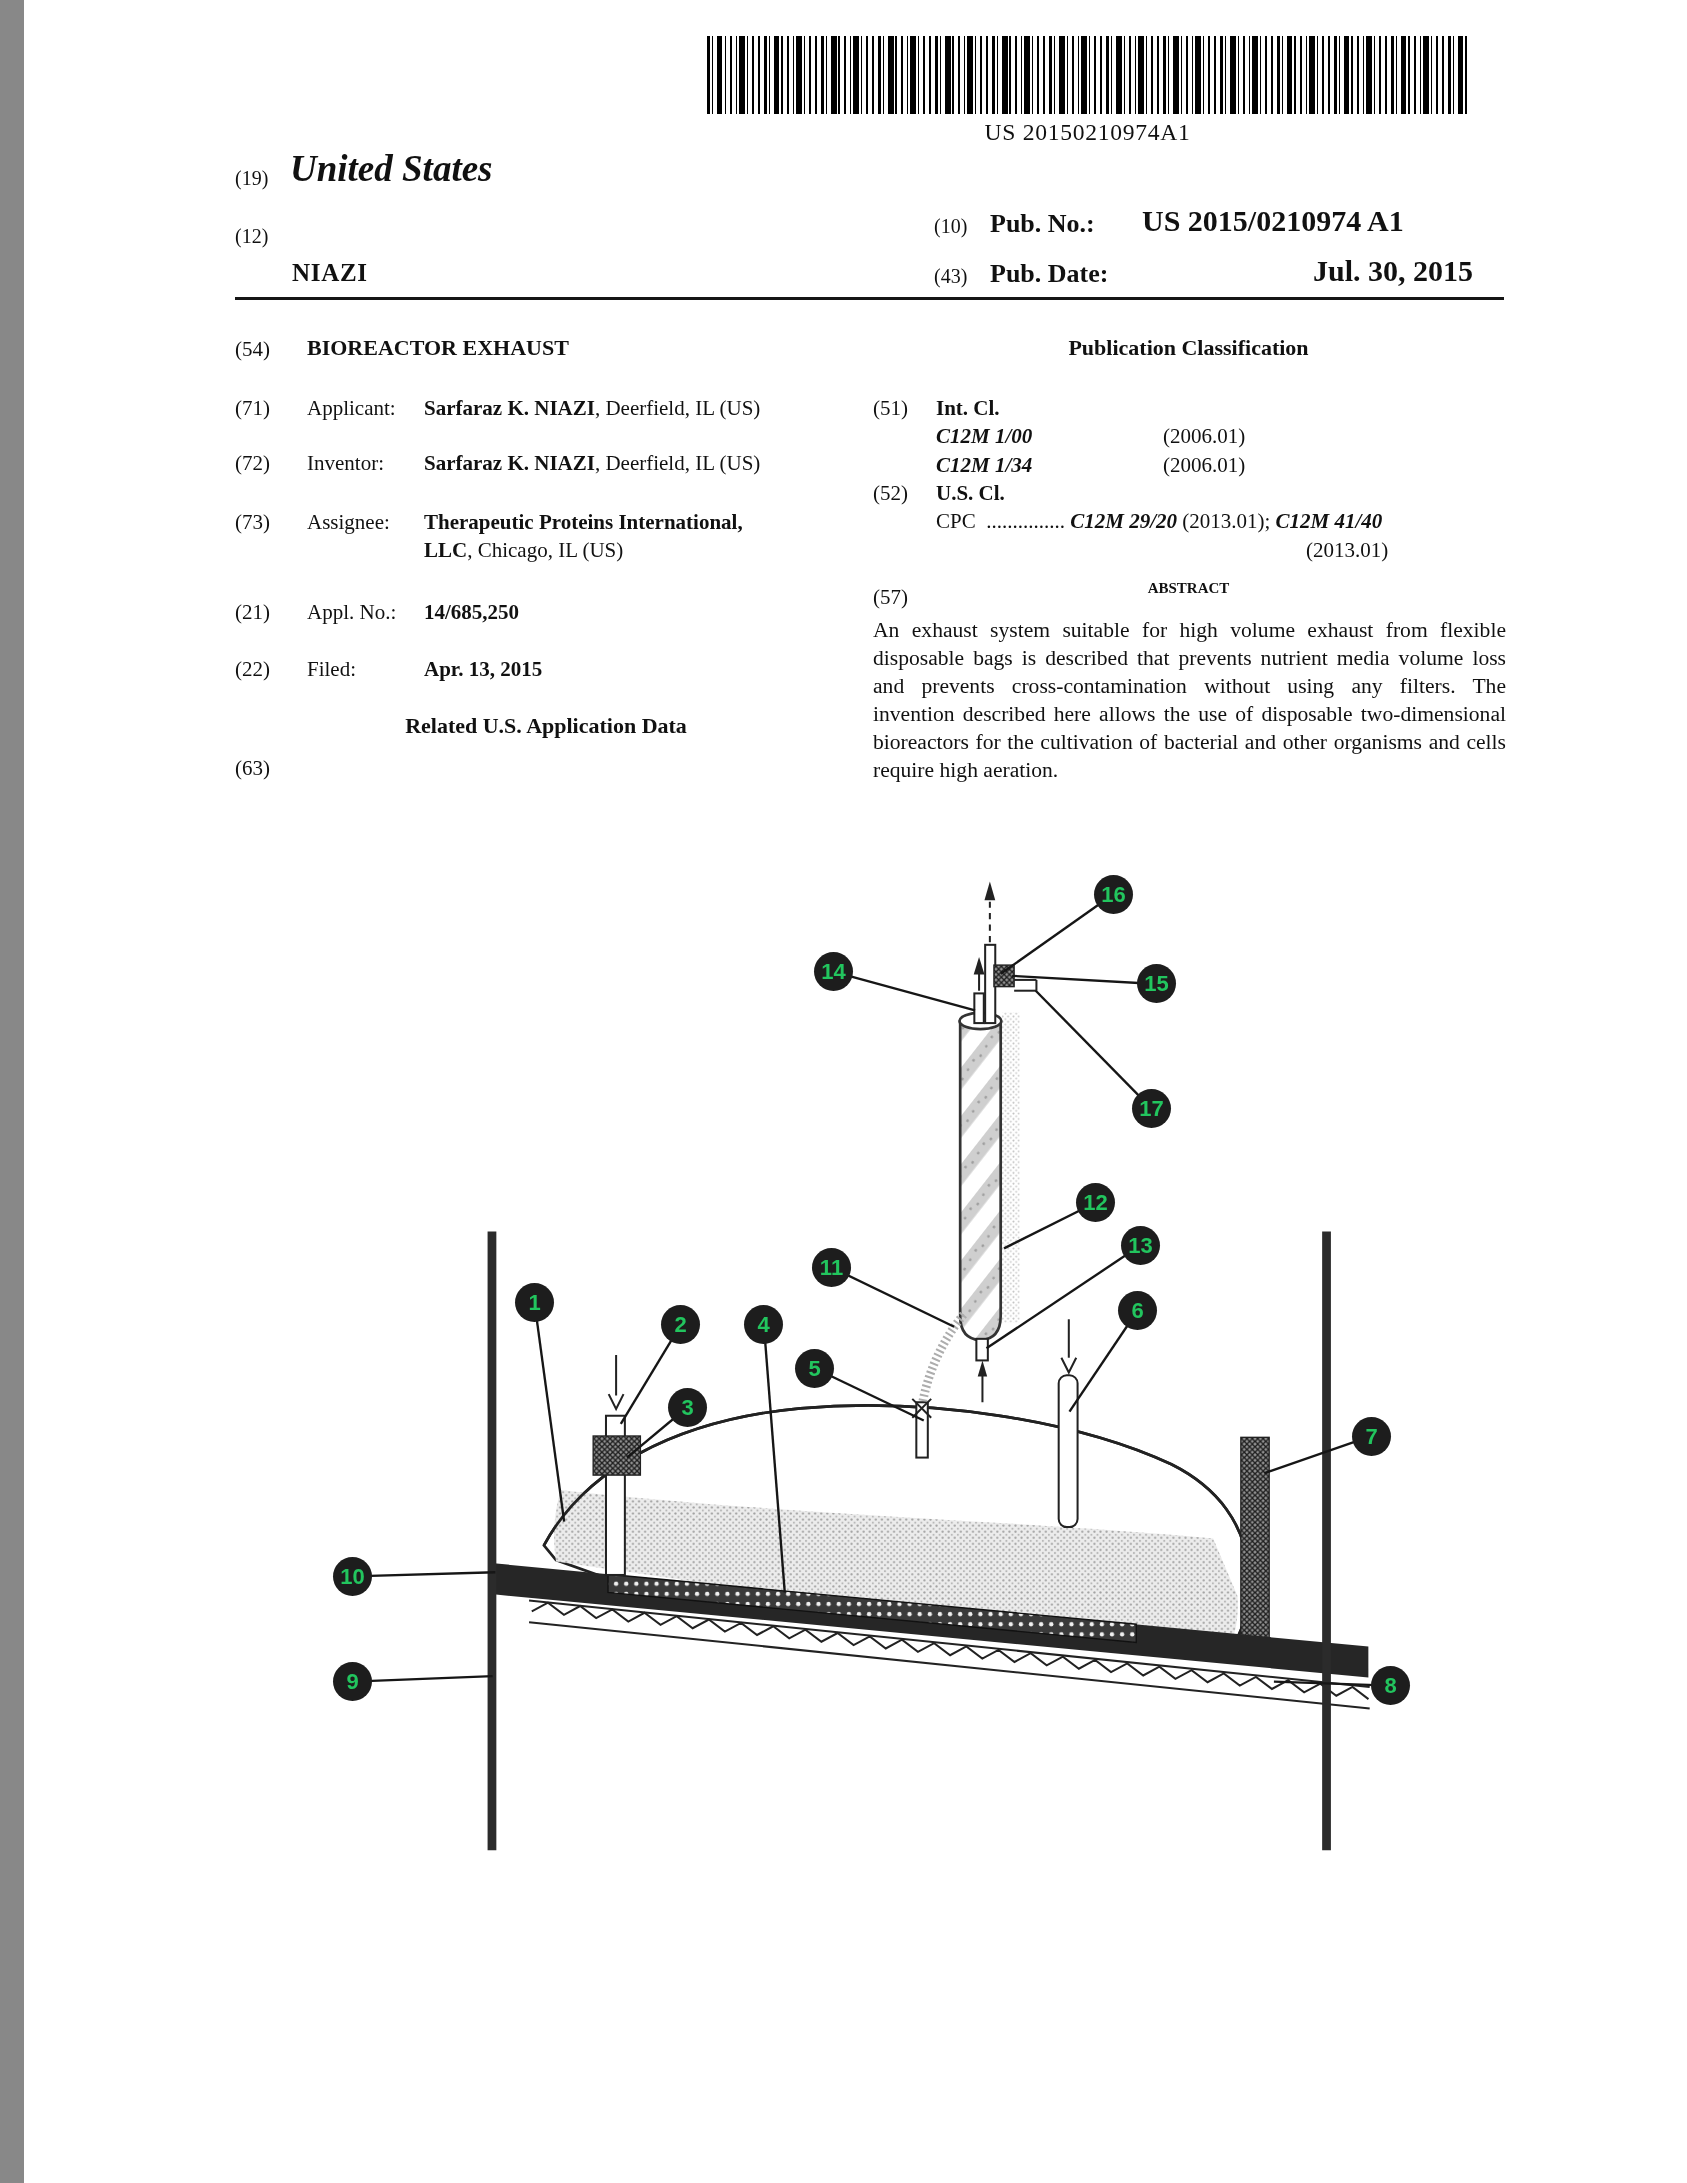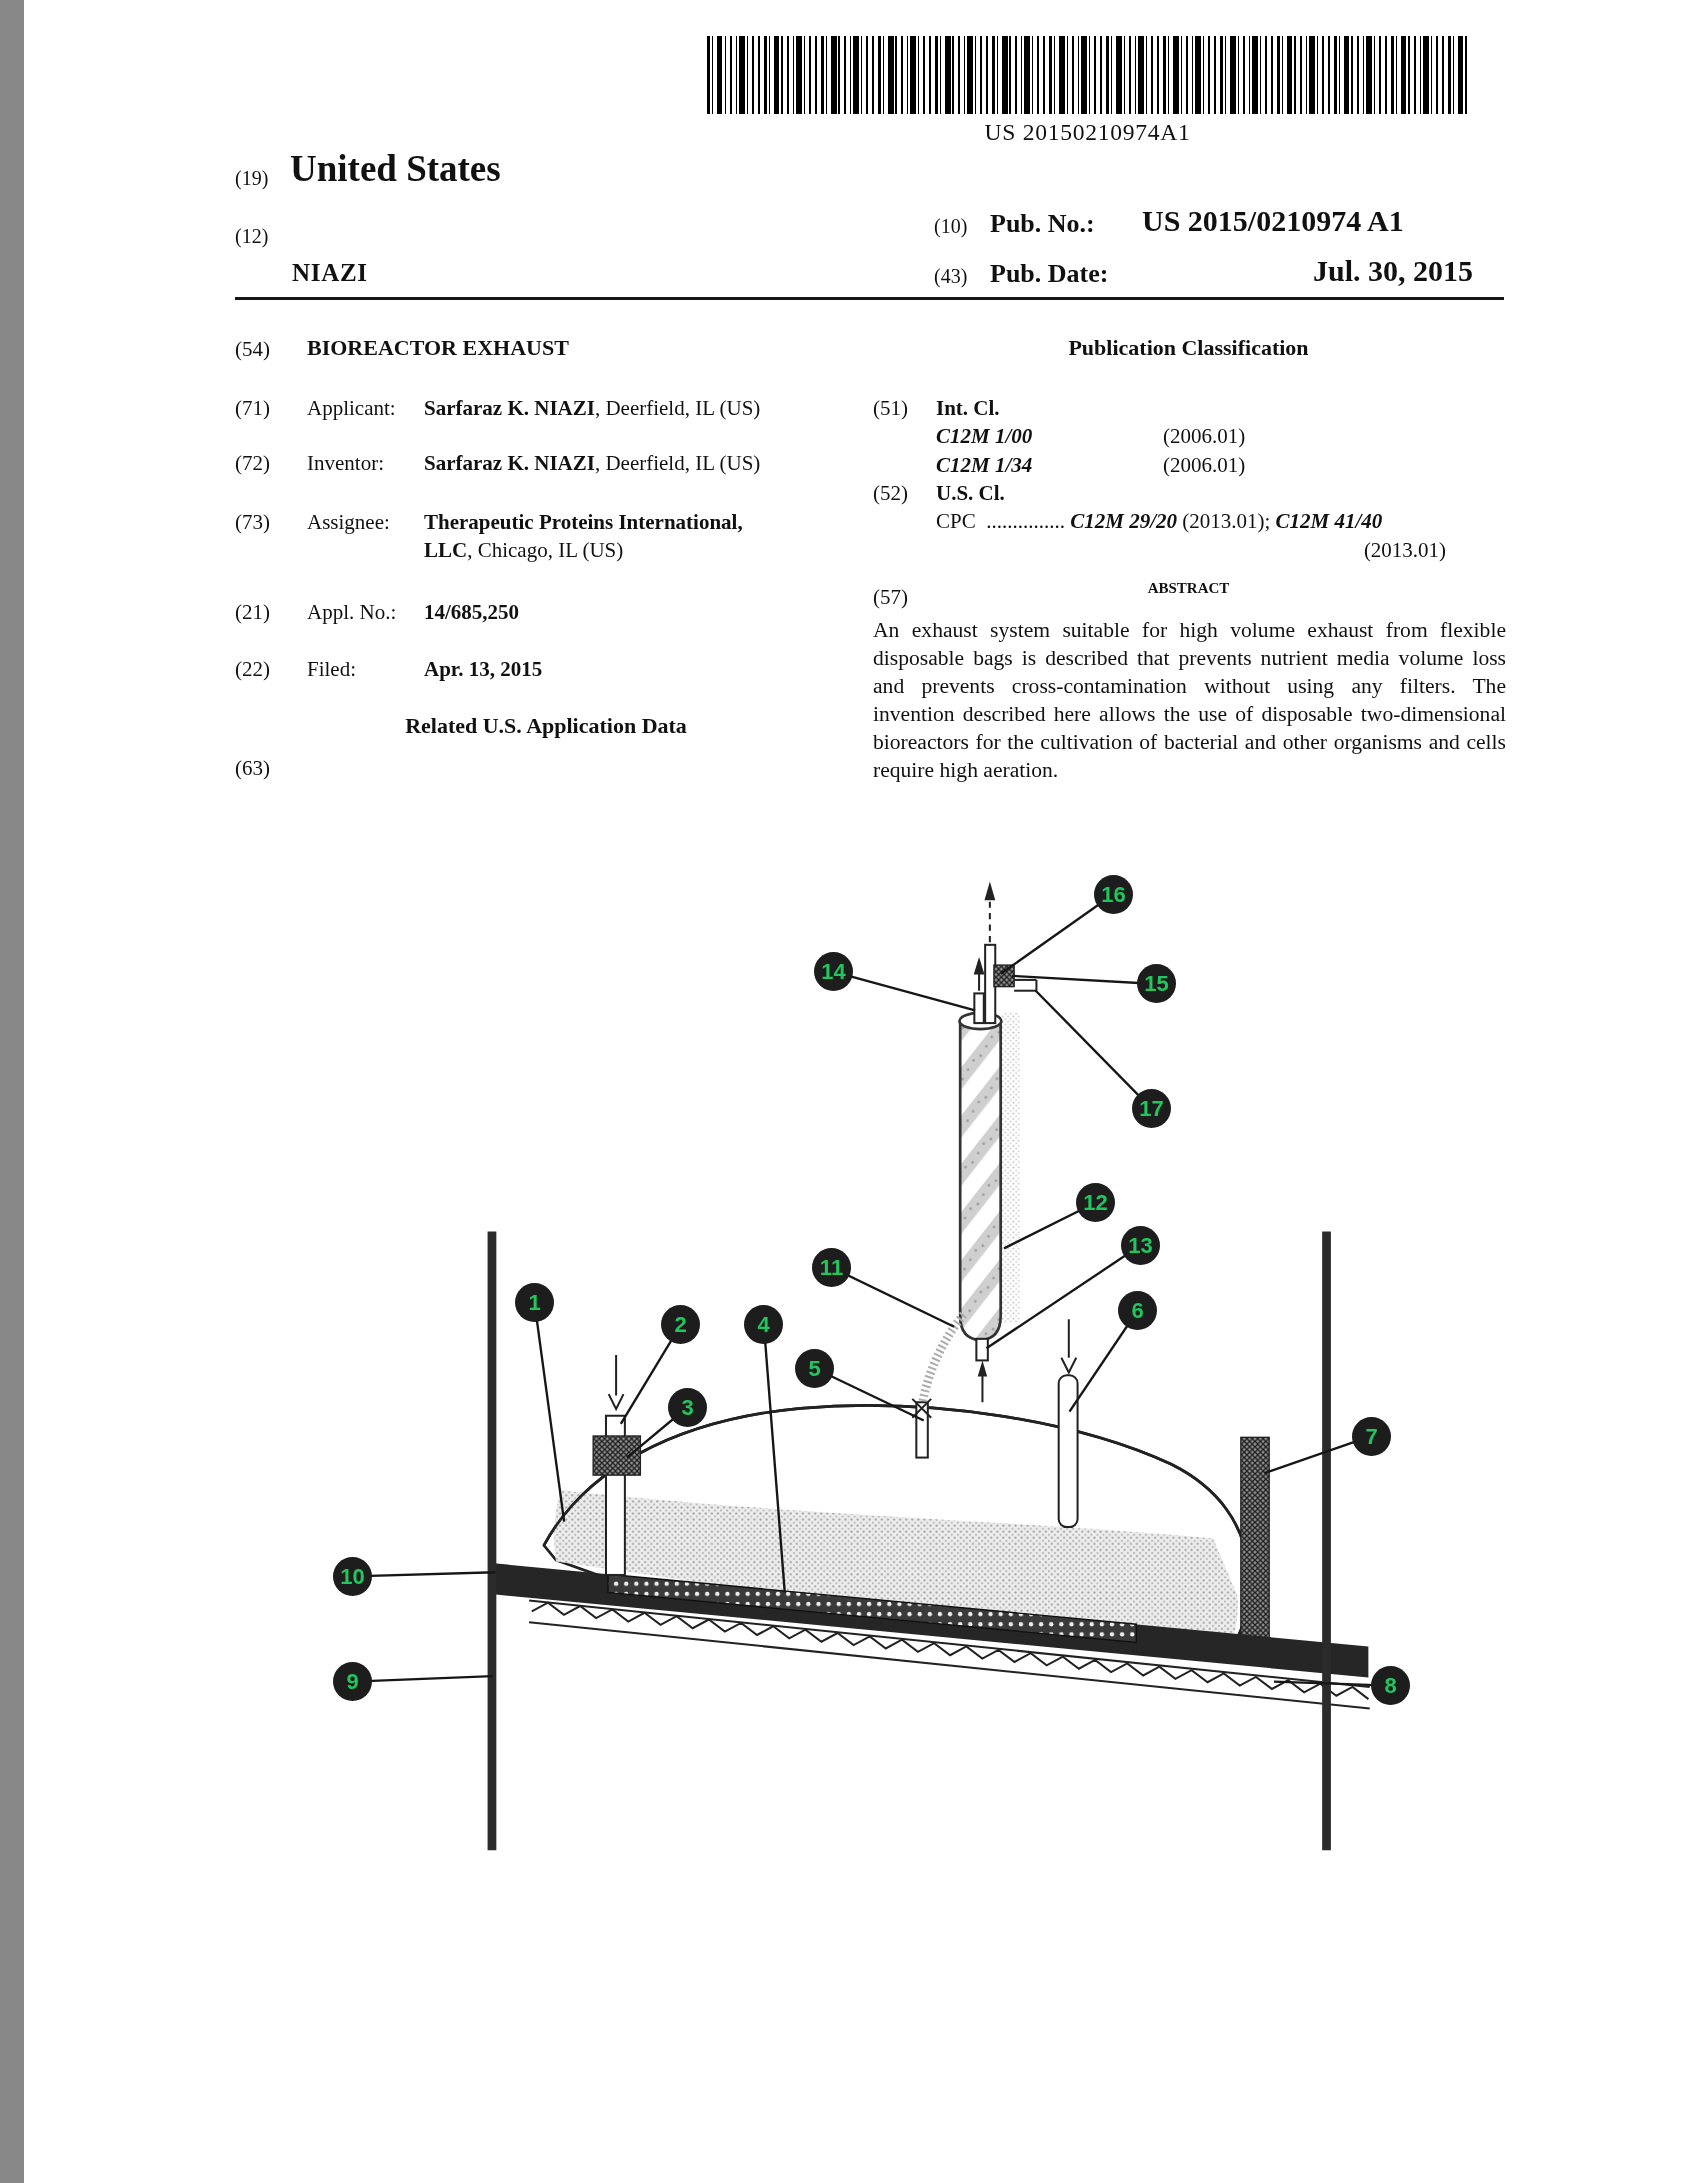--- a/index.html
+++ b/index.html
@@ -52,21 +52,21 @@
 </style>
 </head>
 <body>
 
 <div class="page">
 
   <div class="barcode"></div>
   <div class="barcode-text">US 20150210974A1</div>
 
   <span class="abs tag" style="left:211px;top:167px;">(19)</span>
-  <span class="abs h-country" style="left:266px;top:147px;">United States</span>
+  <span class="abs h-country" style="left:266px;top:147px;font-style:italic;">United States</span>
 
   <span class="abs tag" style="left:211px;top:225px;">(12)</span>
 
   <span class="abs h-name" style="left:268px;top:259px;">NIAZI</span>
 
   <span class="abs tag" style="left:910px;top:215px;">(10)</span>
   <span class="abs pub-label" style="left:966px;top:209px;">Pub. No.:</span>
   <span class="abs pub-value" style="left:1118px;top:204px;">US 2015/0210974 A1</span>
 
   <span class="abs tag" style="left:910px;top:265px;">(43)</span>
@@ -110,21 +110,21 @@
 
   <span class="abs bt ital" style="left:912px;top:423px;">C12M 1/00</span>
   <span class="abs bt" style="left:1139px;top:423px;">(2006.01)</span>
   <span class="abs bt ital" style="left:912px;top:452px;">C12M 1/34</span>
   <span class="abs bt" style="left:1139px;top:452px;">(2006.01)</span>
 
   <span class="abs bt" style="left:849px;top:480px;">(52)</span>
   <span class="abs bt bold" style="left:912px;top:480px;">U.S. Cl.</span>
 
   <span class="abs bt" style="left:912px;top:508px;white-space:nowrap;"><span>CPC</span>&nbsp;&nbsp;<span>...............</span>&nbsp;<span class="ital">C12M 29/20</span><span> (2013.01); </span><span class="ital">C12M 41/40</span></span>
-  <span class="abs bt" style="left:1282px;top:537px;width:198px;text-align:center;">(2013.01)</span>
+  <span class="abs bt" style="left:1282px;top:537px;width:198px;text-align:left;">(2013.01)</span>
 
   <span class="abs bt" style="left:849px;top:584px;">(57)</span>
   <div class="abs" style="left:849px;top:580px;width:631px;text-align:center;font-size:15px;font-weight:bold;">ABSTRACT</div>
 
   <div class="abs just" style="left:849px;top:616px;width:633px;font-size:21.6px;line-height:28px;">An exhaust system suitable for high volume exhaust from flexible disposable bags is described that prevents nutrient media volume loss and prevents cross-contamination without using any filters. The invention described here allows the use of disposable two-dimensional bioreactors for the cultivation of bacterial and other organisms and cells require high aeration.</div>
 
   <div class="figure">
     <svg width="1161" height="1012" viewBox="400 1255 1720 1500" xmlns="http://www.w3.org/2000/svg">
       <defs>
         <pattern id="dots" width="9" height="9" patternUnits="userSpaceOnUse">

